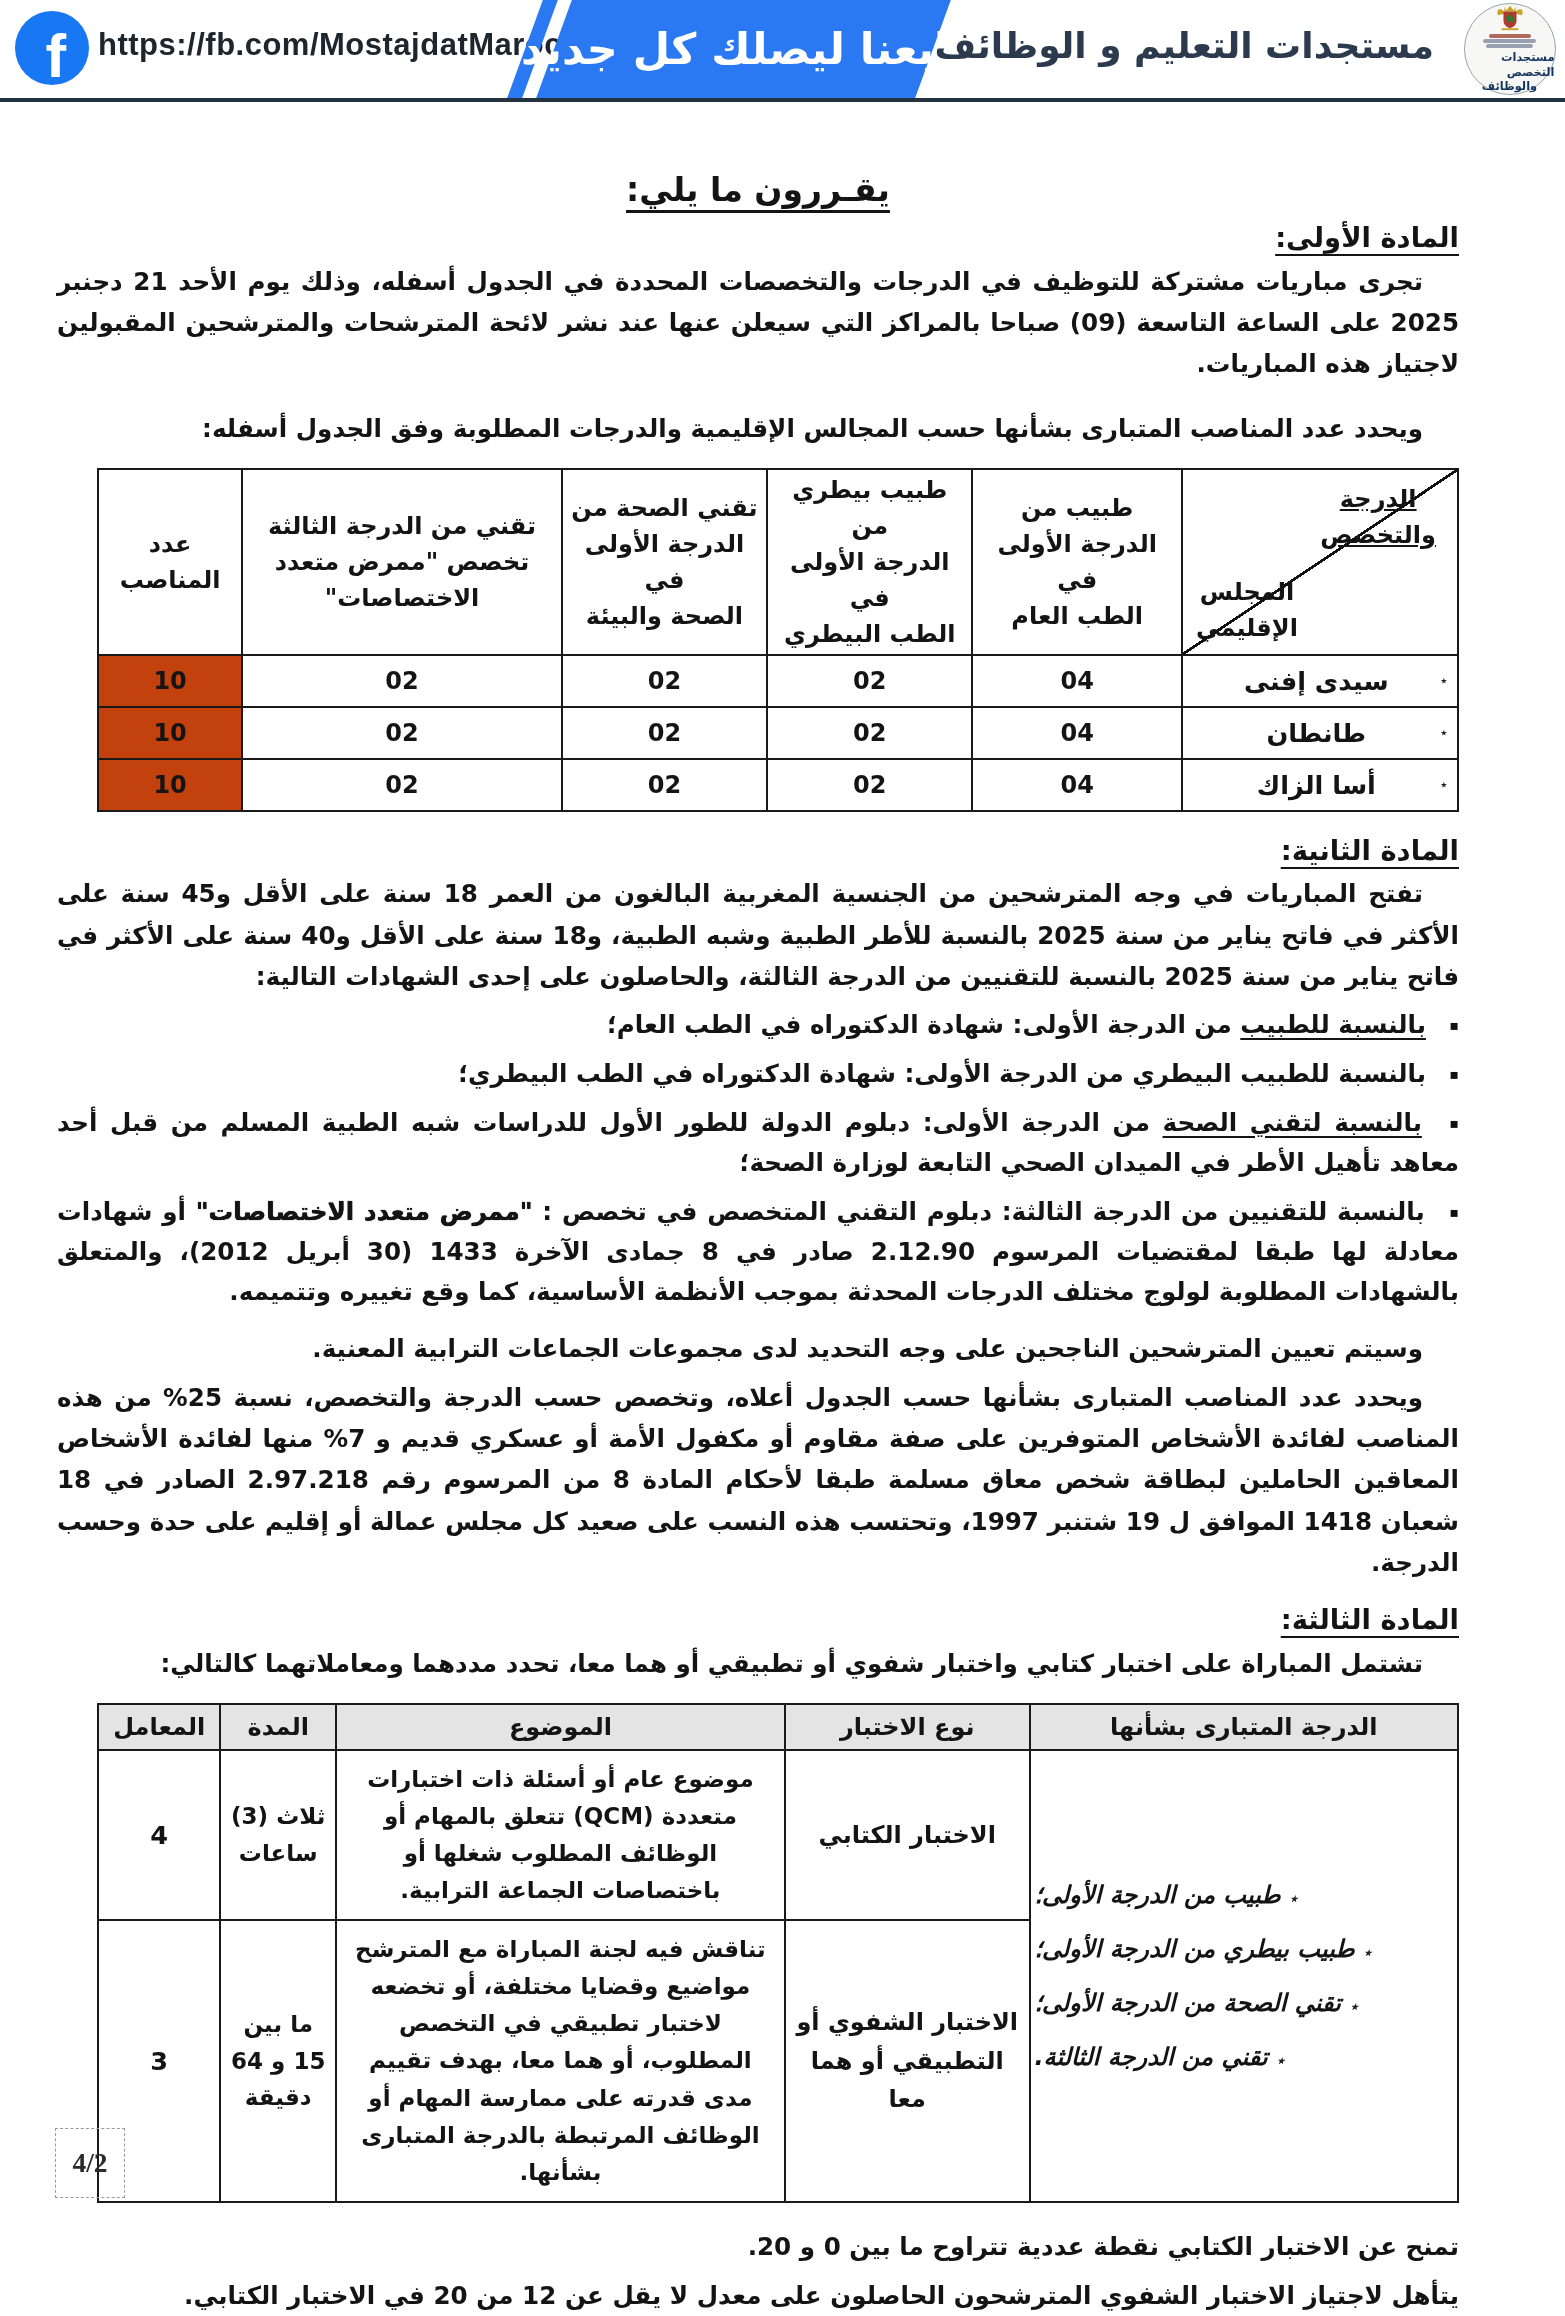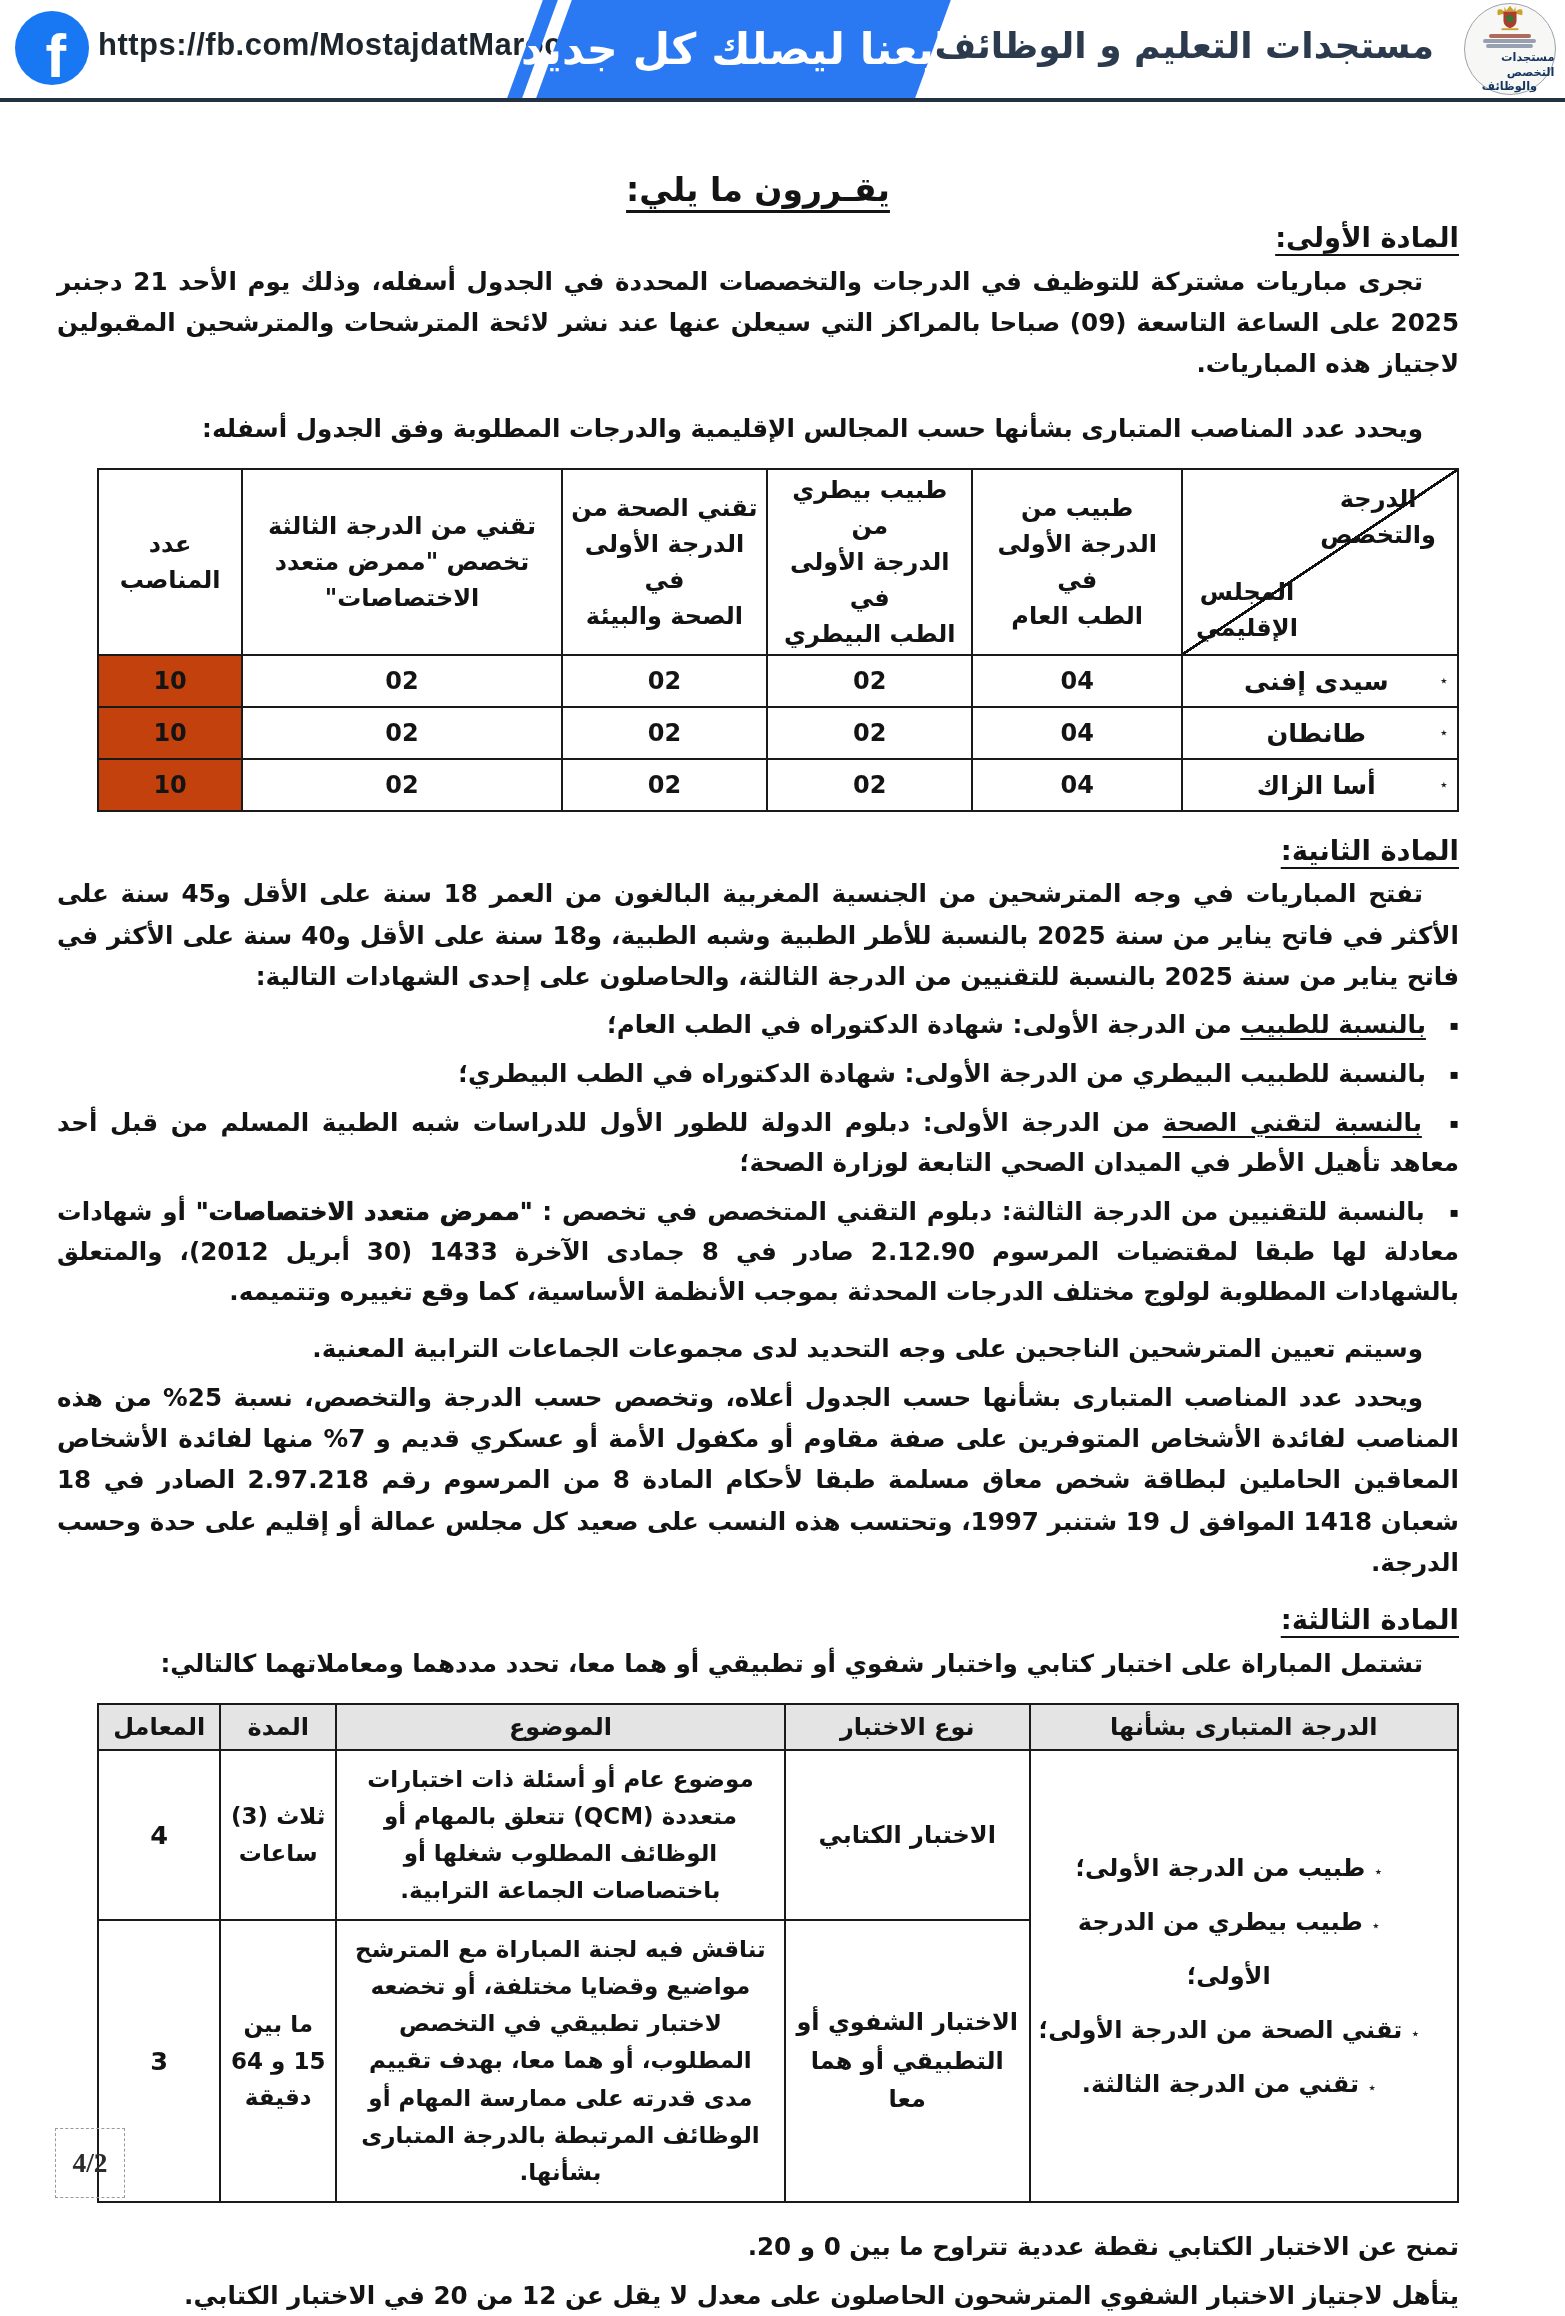--- a/index.html
+++ b/index.html
@@ -43,29 +43,29 @@
   table{border-collapse:collapse;width:calc(100% - 40px);margin:19px 0 23px 40px;table-layout:fixed;}
   td,th{border:2.4px solid #1a1a1a;text-align:center;vertical-align:middle;padding:1.9px 3.8px;
         font-weight:bold;box-sizing:border-box;}
   .pre{white-space:pre-line;}
   
   .t1 .hrow td{height:172px;font-size:24px;line-height:1.5;}
   .t1 .drow td{height:52px;font-size:24px;}
   .t1 .tot{background:#c2410c;}
   .diag{position:relative;padding:0;
         background-image:linear-gradient(to top left,transparent calc(50% - 1.4px),#111 calc(50% - 1.4px),#111 calc(50% + 1.4px),transparent calc(50% + 1.4px));}
-  .diag .dtop{position:absolute;top:11.4px;right:21px;text-align:center;line-height:1.5;font-size:24px;}
+  .diag .dtop{position:absolute;top:11.4px;right:21px;text-align:center;line-height:1.5;font-size:24px;text-decoration:underline;}
   .diag .dbot{position:absolute;bottom:7.6px;left:13.2px;text-align:center;line-height:1.5;font-size:24px;}
   .namecell{padding:0;}
   .namewrap{display:flex;align-items:center;padding:0 9.5px;}
   .rstar{font-size:13.2px;color:#222;}
   .rname{flex:1;text-align:center;font-size:25.6px;}
   
   .t2 .hrow td{height:46px;background:#e4e4e4;font-size:24px;}
-  .t2 .degcell{text-align:center;padding-right:34px;line-height:2.25;font-size:24px;vertical-align:middle;}
+  .t2 .degcell{text-align:left;padding-right:34px;line-height:2.25;font-size:24px;vertical-align:middle;font-style:italic;}
   .t2 .deg .rstar{margin-left:9.5px;}
   .t2 .topic{font-size:23px;line-height:1.62;padding:9.5px 11.4px;text-align:center;}
   .t2 .typ{font-size:24px;line-height:1.6;}
   .t2 .dur{font-size:23px;line-height:1.6;}
   .t2 .coef{font-size:25.6px;}
   .t2 .r1 td{height:110px;}
   .t2 .r2 td{height:184px;}
   
   .pagebox{position:absolute;left:55px;bottom:119px;width:68px;height:68px;border:1.9px dashed #9a9a9a;
            display:flex;align-items:center;justify-content:center;font-size:27.4px;font-weight:bold;color:#2b2b2b;

